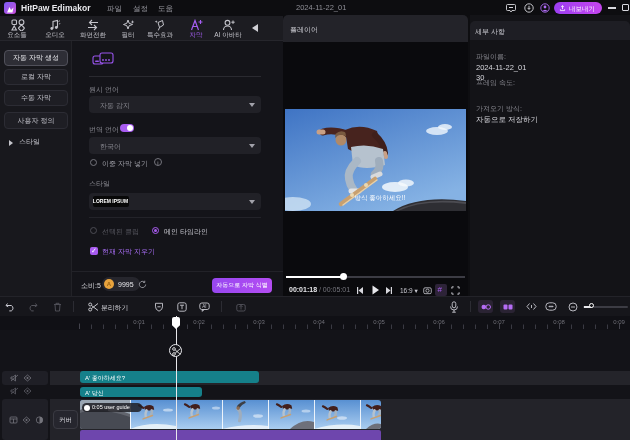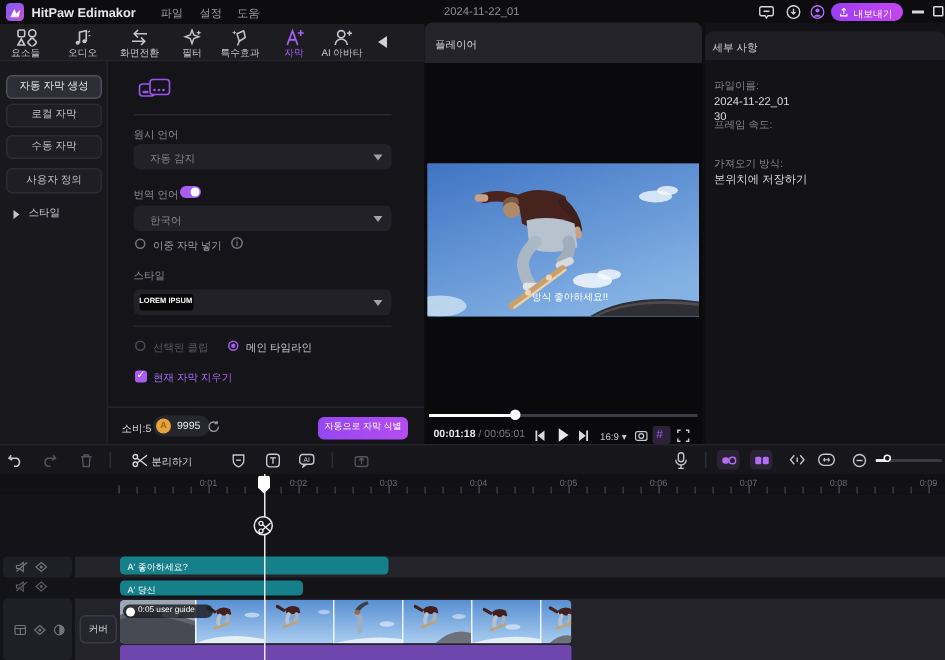--- a/index.html
+++ b/index.html
@@ -253,21 +253,21 @@
 
   <div class="a" id="rightpanel" style="left:470px;top:15px;width:160px;height:281px;background:#131317;">
     <div class="a" style="left:0;top:6px;width:160px;height:19px;background:#1e1e24;border-radius:5px 5px 0 0;">
       <div class="a" style="left:5px;top:6px;font-size:7px;color:#cfcfd6;">세부 사항</div>
     </div>
     <div class="a" style="left:6px;top:37px;font-size:7px;color:#84848c;">파일이름:</div>
     <div class="a" style="left:6px;top:48px;font-size:7.5px;color:#d8d8de;">2024-11-22_01</div>
     <div class="a" style="left:6px;top:63px;font-size:7px;color:#84848c;">프레임 속도:</div>
     <div class="a" style="left:6px;top:58px;font-size:7.5px;color:#d8d8de;">30</div>
     <div class="a" style="left:6px;top:89px;font-size:7px;color:#84848c;">가져오기 방식:</div>
-    <div class="a" style="left:6px;top:100px;font-size:7.5px;color:#d8d8de;">본위치에 저장하기</div>
+    <div class="a" style="left:6px;top:100px;font-size:7.5px;color:#d8d8de;">자동으로 저장하기</div>
   </div>
 
   <div class="a" id="timeline" style="left:0;top:296px;width:630px;height:144px;background:#131318;">
 
     <div class="a" id="ttoolbar" style="left:0;top:0;width:630px;height:20px;background:#16161b;border-top:1px solid #232329;">
 
       <svg class="a" style="left:5px;top:5px;" width="10" height="10" viewBox="0 0 10 10">
           <path d="M2.5 1.5 L1 3.5 L3.2 4.8 M1.3 3.5 h5 a3 3 0 0 1 0 5.4 h-2" fill="none" stroke="#c8c8d0" stroke-width="1"></path>
         </svg>
       <svg class="a" style="left:28px;top:5px;" width="10" height="10" viewBox="0 0 10 10">

